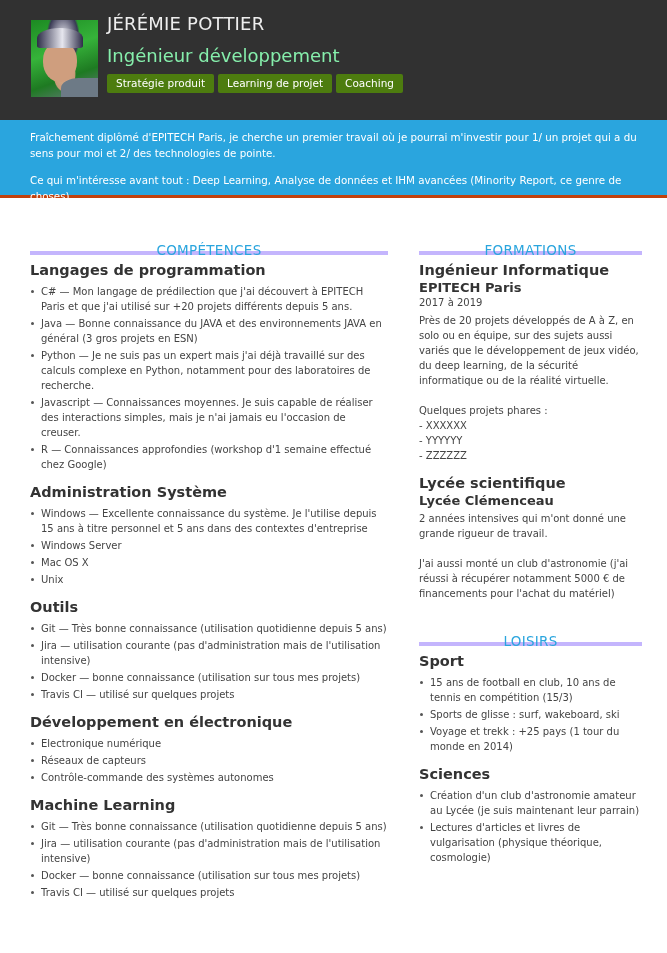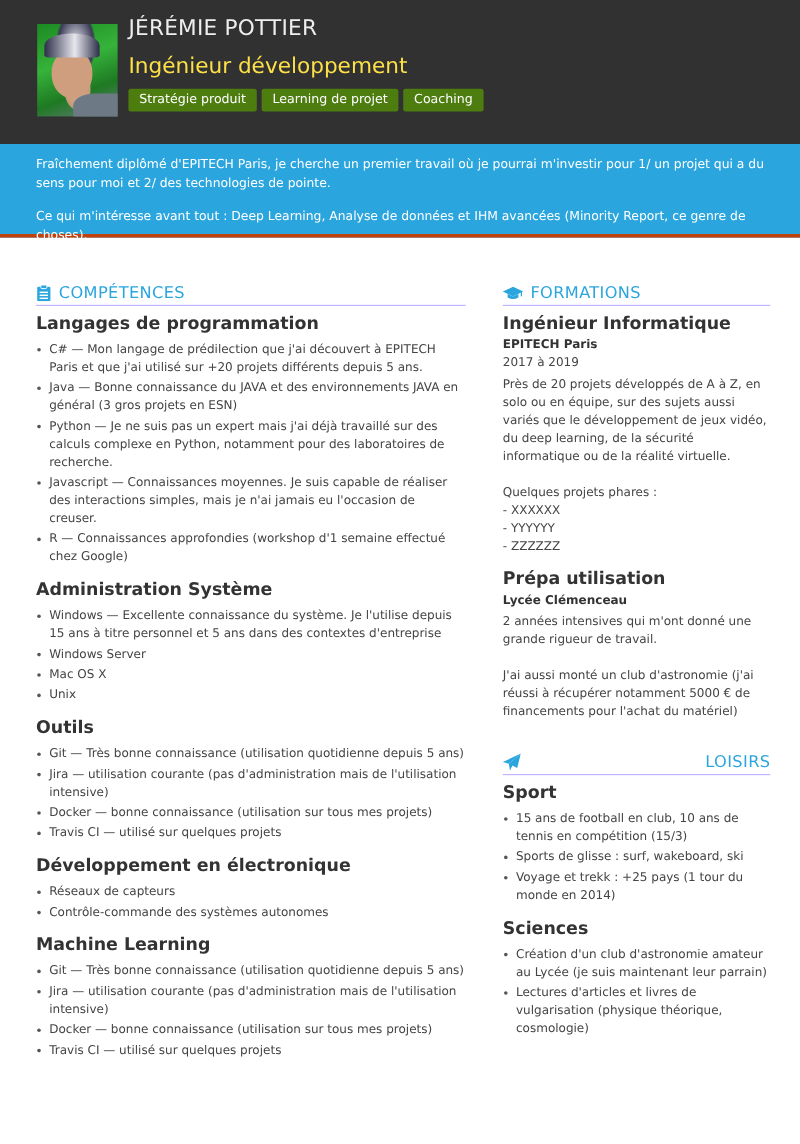--- a/index.html
+++ b/index.html
@@ -27,59 +27,59 @@
     }
     .photo .shoulder {
       position: absolute; left: 30px; top: 58px; width: 45px; height: 25px;
       border-radius: 40% 0 0 0; background: #6d7a86;
     }
     .name {
       position: absolute; left: 107px; top: 13px; font-size: 18px; color: #eeeeee;
       letter-spacing: 0.2px; font-weight: normal;
     }
     .title {
-      position: absolute; left: 107px; top: 45px; font-size: 18px; color: #fde047;
+      position: absolute; left: 107px; top: 45px; font-size: 18px; color: #86efac;
     }
     .tags { position: absolute; left: 107px; top: 74px; display: flex; gap: 4px; }
     .tag {
       background: #4d7c0f; color: #ffffff; font-size: 10.5px; height: 19px; line-height: 19px;
       padding: 0 9px; border-radius: 2px; white-space: nowrap;
     }
 
     .intro {
       position: absolute; left: 0; top: 120px; width: 667px; height: 78px;
       background: #2aa5de; border-bottom: 3px solid #c2410c;
       color: #ffffff; font-size: 10.3px; line-height: 16px; padding: 9px 30px 0 30px;
     }
     .intro p + p { margin-top: 11px; }
 
     .col-left { position: absolute; left: 30px; top: 236px; width: 358px; }
     .col-right { position: absolute; left: 419px; top: 236px; width: 223px; }
 
     .section-head {
       display: flex; align-items: center; gap: 6px; height: 19px;
-      border-bottom: 1px solid #c4b5fd; padding-bottom: 2px; margin-bottom: 6px;
+      border-bottom: 4px solid #c4b5fd; padding-bottom: 2px; margin-bottom: 6px; flex-direction: column;
     }
     .section-head .label { color: #2aa5de; font-size: 13.5px; letter-spacing: 0.3px; }
     .section-head svg { display: block; }
 
     .subhead { font-size: 14.5px; color: #333333; font-weight: 600; margin-top: 2px; line-height: 19px; }
     .subhead.spaced { margin-top: 11px; }
 
     ul.items { list-style: none; margin-top: 4px; }
     ul.items li {
       position: relative; padding-left: 11px; font-size: 10px; line-height: 15px;
       color: #444444; margin-bottom: 2px;
     }
     ul.items li::before {
       content: ""; position: absolute; left: 1px; top: 6px; width: 3px; height: 3px;
       background: #555555; border-radius: 50%;
     }
 
-    .school { font-size: 10px; font-weight: bold; color: #333333; line-height: 15px; }
+    .school { font-size: 13px; font-weight: bold; color: #333333; line-height: 15px; }
     .dates { font-size: 10px; color: #444444; line-height: 15px; }
     .desc { font-size: 10px; color: #444444; line-height: 15px; margin-top: 3px; white-space: pre-line; }
   </style>
 </head>
 <body>
 
 <div class="header">
   <div class="photo">
     <div class="shoulder"></div>
     <div class="face"></div>
@@ -131,20 +131,21 @@
   <div class="subhead spaced">Outils</div>
   <ul class="items">
     <li>Git — Très bonne connaissance (utilisation quotidienne depuis 5 ans)</li>
     <li>Jira — utilisation courante (pas d'administration mais de l'utilisation intensive)</li>
     <li>Docker — bonne connaissance (utilisation sur tous mes projets)</li>
     <li>Travis CI — utilisé sur quelques projets</li>
   </ul>
 
   <div class="subhead spaced">Développement en électronique</div>
   <ul class="items">
+    <li>Electronique numérique</li>
     <li>Réseaux de capteurs</li>
     <li>Contrôle-commande des systèmes autonomes</li>
   </ul>
 
   <div class="subhead spaced">Machine Learning</div>
   <ul class="items">
     <li>Git — Très bonne connaissance (utilisation quotidienne depuis 5 ans)</li>
     <li>Jira — utilisation courante (pas d'administration mais de l'utilisation intensive)</li>
     <li>Docker — bonne connaissance (utilisation sur tous mes projets)</li>
     <li>Travis CI — utilisé sur quelques projets</li>
@@ -164,21 +165,21 @@
   <div class="subhead">Ingénieur Informatique</div>
   <div class="school">EPITECH Paris</div>
   <div class="dates">2017 à 2019</div>
   <div class="desc">Près de 20 projets développés de A à Z, en solo ou en équipe, sur des sujets aussi variés que le développement de jeux vidéo, du deep learning, de la sécurité informatique ou de la réalité virtuelle.
 
 Quelques projets phares :
 - XXXXXX
 - YYYYYY
 - ZZZZZZ</div>
 
-  <div class="subhead spaced">Prépa utilisation</div>
+  <div class="subhead spaced">Lycée scientifique</div>
   <div class="school">Lycée Clémenceau</div>
   <div class="desc">2 années intensives qui m'ont donné une grande rigueur de travail.
 
 J'ai aussi monté un club d'astronomie (j'ai réussi à récupérer notamment 5000 € de financements pour l'achat du matériel)</div>
 
   <div class="section-head" style="margin-top: 26px; justify-content: space-between;">
     <svg width="15" height="14" viewBox="0 0 15 14">
       <polygon points="15,0 0,7 5,8.5" fill="#2aa5de"></polygon>
       <polygon points="15,0 5,8.5 6,14 8,10 12,12" fill="#2aa5de"></polygon>
     </svg>

